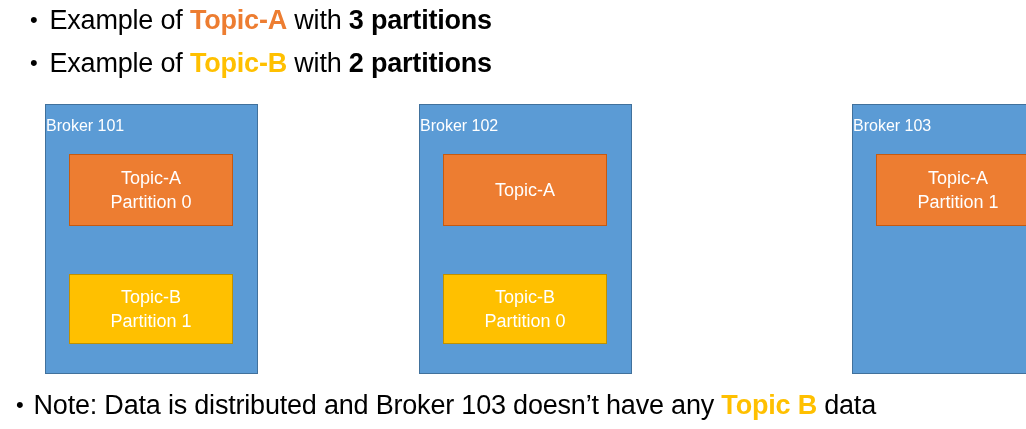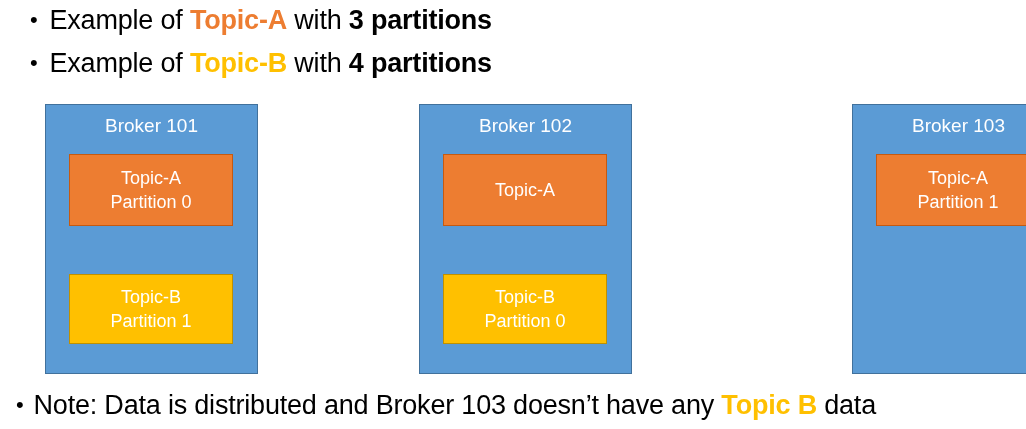--- a/index.html
+++ b/index.html
@@ -42,23 +42,22 @@
     top: 0;
     width: 211px; height: 268px;
     background: var(--broker-fill, #5b9bd5);
     border: 1px solid var(--broker-border, #41719c);
   }
   .broker-101 { left: 45px; }
   .broker-102 { left: 419px; }
   .broker-103 { left: 804px; margin-left: 48px; }
   .broker-title {
     margin-top: 9px;
-    text-align: center;
     color: var(--partition-text, #fff);
-    font-size: 19px;
+    font-size: 16px;
     line-height: 24px;
   }
   .partition {
     position: absolute;
     left: 23px;
     width: 162px;
     display: flex;
     flex-direction: column;
     align-items: center;
     justify-content: center;
@@ -93,21 +92,21 @@
   .note-line .bullet-marker { margin-right: 10px; }
 </style>
 </head>
 <body>
 
 <div class="bullet-line bullet-1">
   <span class="bullet-marker">•</span><span>Example of </span><span class="topic-a-text">Topic-A</span><span> with </span><span class="bold-black">3 partitions</span>
 </div>
 
 <div class="bullet-line bullet-2">
-  <span class="bullet-marker">•</span><span>Example of </span><span class="topic-b-text">Topic-B</span><span> with </span><span class="bold-black">4 partitions</span>
+  <span class="bullet-marker">•</span><span>Example of </span><span class="topic-b-text">Topic-B</span><span> with </span><span class="bold-black">2 partitions</span>
 </div>
 
 <div class="brokers-row">
 
   <div class="broker broker-101">
     <div class="broker-title">Broker 101</div>
     <div class="partition partition-a">
       <div>Topic-A</div>
       <div>Partition 0</div>
     </div>

